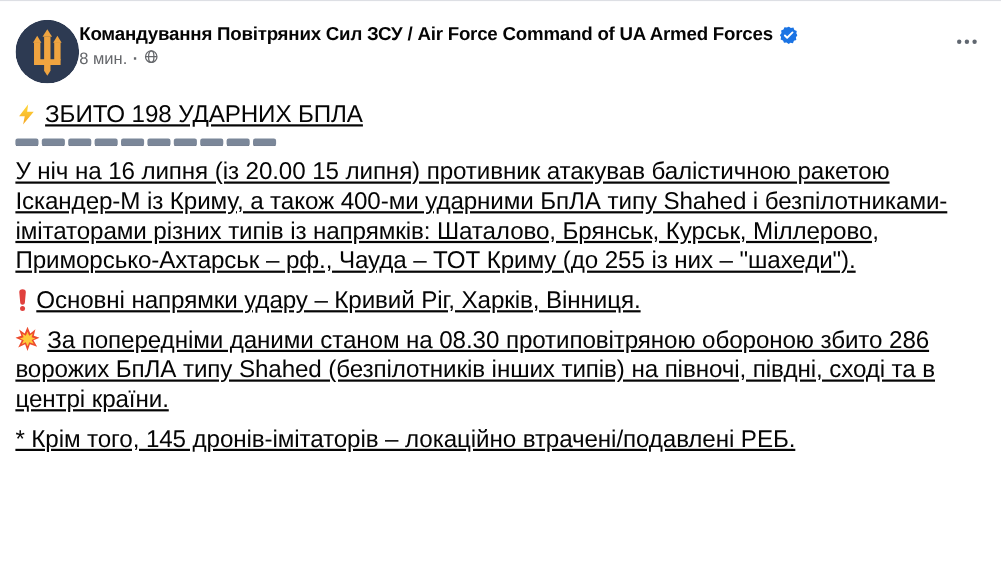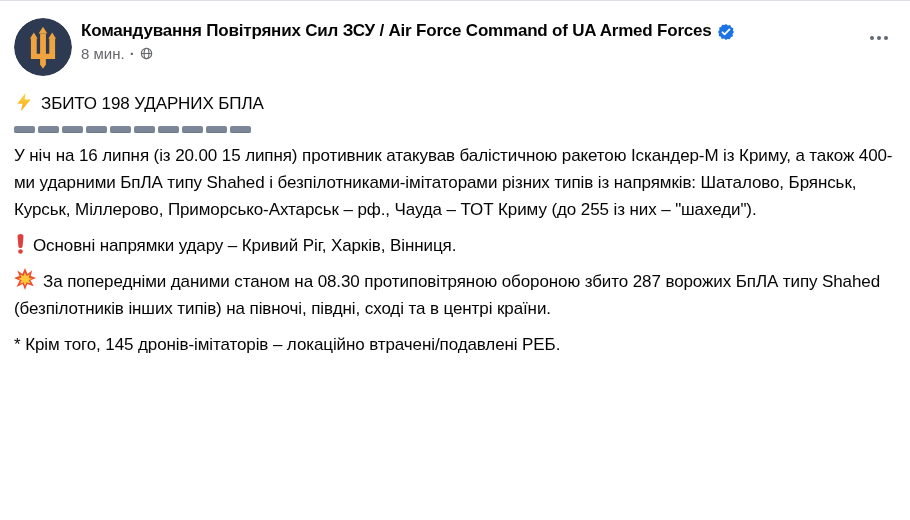--- a/index.html
+++ b/index.html
@@ -5,30 +5,30 @@
   html,body{margin:0;padding:0;background:#fff;}
   body{
     width:910px;height:520px;overflow:hidden;
     font-family:"Liberation Sans",sans-serif;
     color:#050505;
   }
   .post{width:910px;height:520px;background:#fff;border-top:1px solid #dddfe4;box-sizing:border-box;}
   
   .header{display:flex;align-items:flex-start;padding:17px 16px 0 14px;}
   .avatar{width:58px;height:58px;border-radius:50%;overflow:hidden;flex:0 0 58px;cursor:pointer;}
-  .header-text{margin-left:9px;flex:1;min-width:0;padding-top:3px;}
+  .header-text{flex:1;min-width:0;padding-top:3px;}
   .name-row{display:flex;align-items:center;gap:6px;}
   .page-name{font-size:17px;font-weight:700;color:#050505;letter-spacing:-0.2px;text-decoration:none;cursor:pointer;white-space:nowrap;}
   .badge{width:16px;height:16px;flex:0 0 16px;margin-top:1px;}
-  .meta{display:flex;align-items:center;gap:5px;color:#65676b;font-size:15px;margin-top:4px;}
+  .meta{display:flex;gap:5px;color:#65676b;font-size:15px;margin-top:4px;}
   .meta .dot-sep{font-weight:700;}
   .more-btn{display:flex;gap:3px;align-items:center;padding:10px 6px;margin-top:8px;cursor:pointer;border-radius:6px;}
   .more-btn i{width:4px;height:4px;border-radius:50%;background:#606770;display:block;}
   
-  .body{padding:0 14px;font-size:17px;line-height:27px;letter-spacing:-0.1px;}
+  .body{padding:0 14px;font-size:22px;line-height:27px;letter-spacing:-0.1px;text-decoration:underline;}
   .body p{margin:9px 0;}
   .title-line{margin-top:14px !important;}
   .emoji{display:inline-block;vertical-align:-3px;margin-right:7px;}
   .emoji.small-gap{margin-right:6px;}
   .separator{display:flex;gap:3px;margin:7px 0 1px;}
   .dash{width:21px;height:7px;border-radius:2px;background:#7b8799;border-bottom:1px solid #6c7789;box-sizing:border-box;}
 </style>
 </head>
 <body>
 
@@ -110,19 +110,19 @@
       <svg class="emoji small-gap" width="13" height="21" viewBox="0 0 12 24">
         <path fill="#e0403d" d="M6 1c2.2 0 3.6 1.1 3.4 3.1L8.4 15.1C8.3 16.4 7.3 17.1 6 17.1s-2.3-.7-2.4-2L2.6 4.1C2.4 2.1 3.8 1 6 1z"></path>
         <circle fill="#e0403d" cx="6" cy="21.2" r="2.6"></circle>
       </svg><span>Основні напрямки удару – Кривий Ріг, Харків, Вінниця.</span></p>
 
 
     <p>
       <svg class="emoji" width="22" height="22" viewBox="0 0 26 26">
         <polygon fill="#ed4c2e" points="13,0 16,7.2 21.5,2.8 19.8,9.6 26,11.8 19.4,14.6 23.4,21.6 15.6,18.8 13,26 10.4,18.8 3,22.4 6.8,14.8 0,11.8 6.4,9.6 4,3 10,7.2"></polygon>
         <polygon fill="#ffc93a" points="13,5.4 14.8,9.6 18.6,7.4 17.4,11.4 21.4,12.6 17.4,14.4 19.6,18.4 15,16.8 13,21 11.2,16.8 6.8,18.8 9,14.6 4.8,12.6 8.8,11.4 7.4,7.6 11.2,9.6"></polygon>
-      </svg><span>За попередніми даними станом на 08.30 протиповітряною обороною збито 287 ворожих БпЛА типу Shahed (безпілотників інших типів) на півночі, півдні, сході та в центрі країни.</span></p>
+      </svg><span>За попередніми даними станом на 08.30 протиповітряною обороною збито 286 ворожих БпЛА типу Shahed (безпілотників інших типів) на півночі, півдні, сході та в центрі країни.</span></p>
 
     <p><span>* Крім того, 145 дронів-імітаторів – локаційно втрачені/подавлені РЕБ.</span></p>
 
 
   </div>
 </div>
 
 </body></html>

